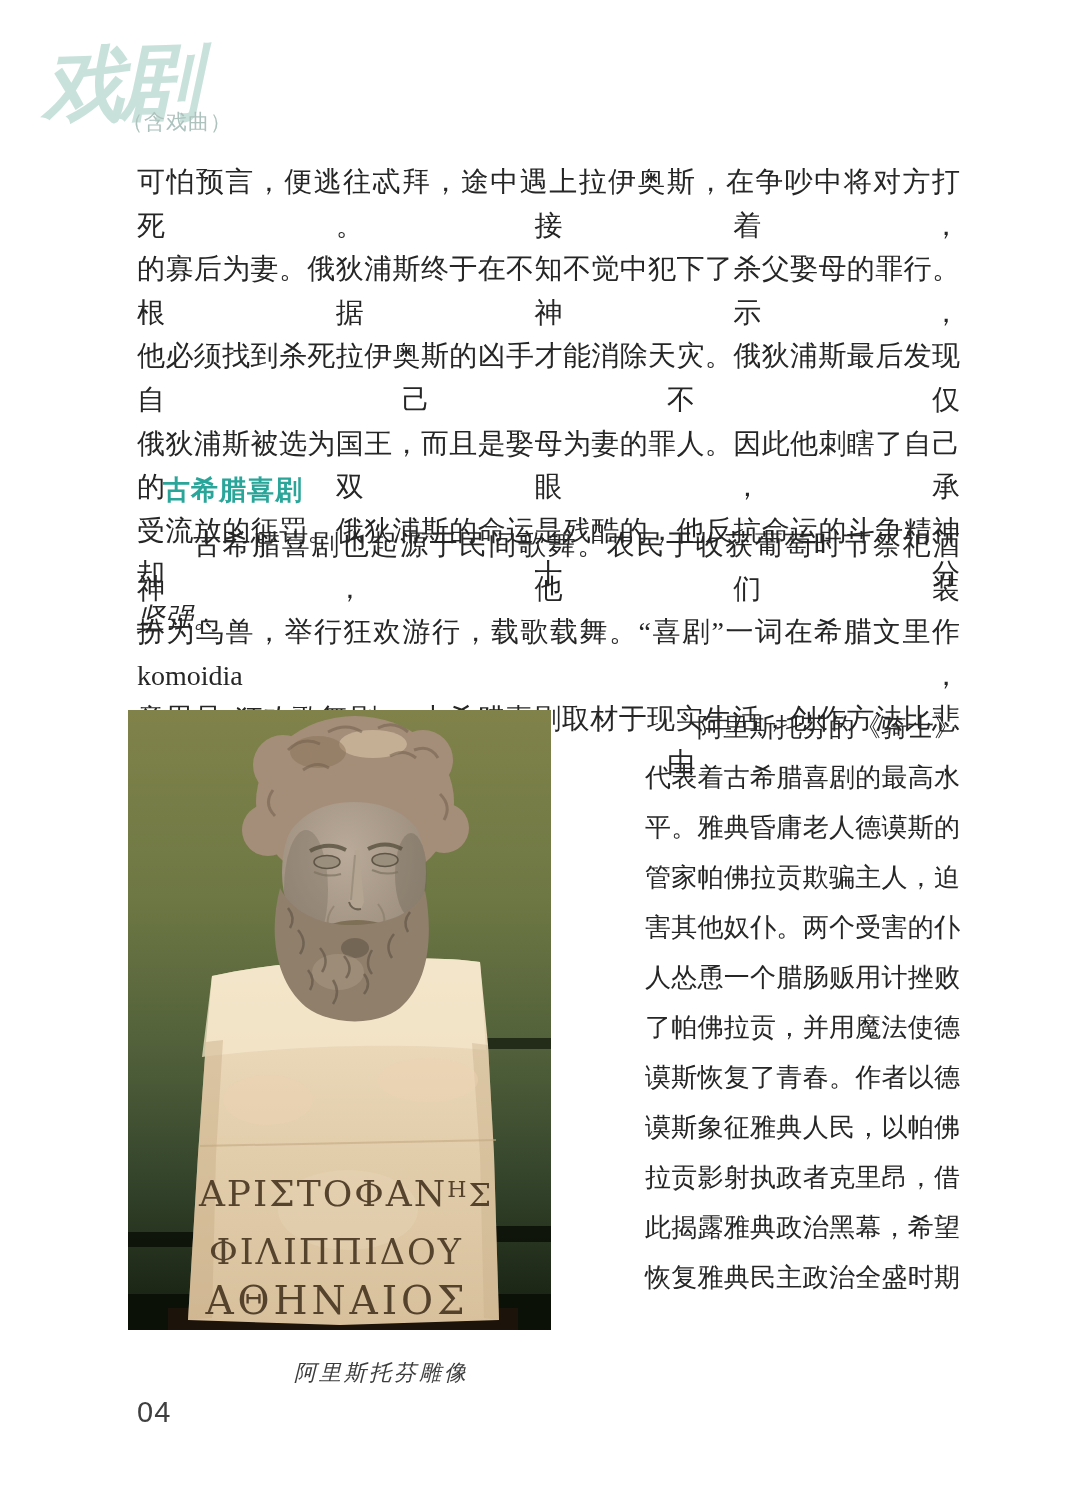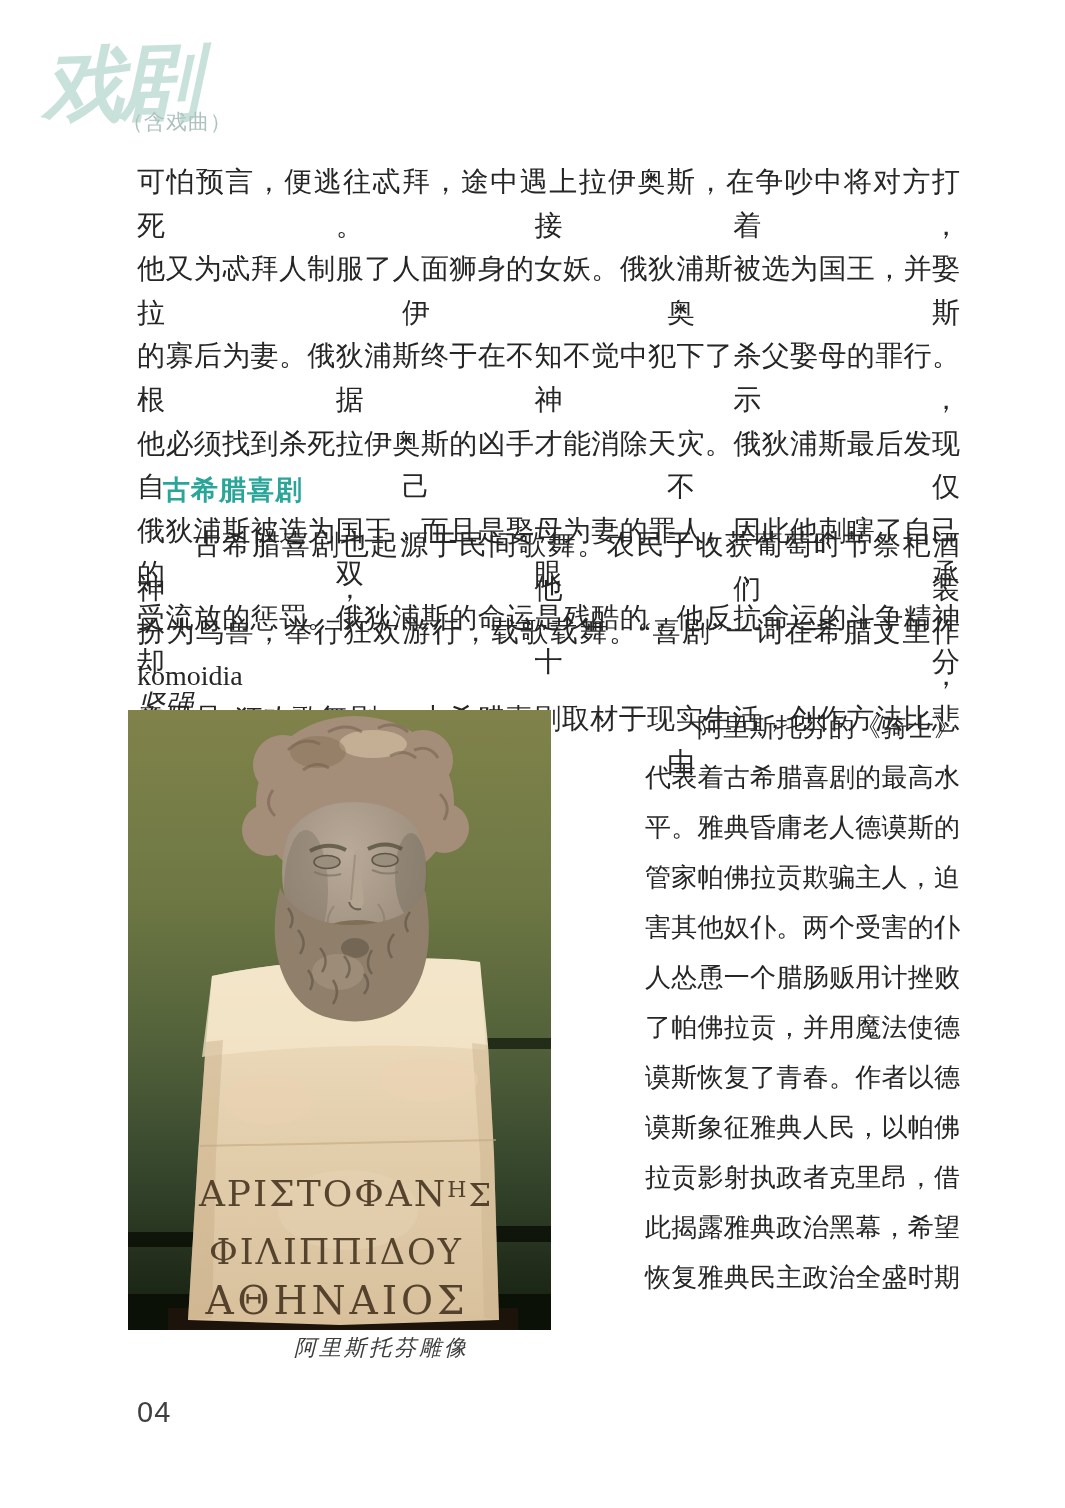--- a/index.html
+++ b/index.html
@@ -42,21 +42,21 @@
   .section-heading{
     position:absolute;left:163px;top:477px;
     font-family:Liberation Mono, monospace;
     font-weight:bold;font-size:27px;line-height:30px;
     color:#2aa59a;letter-spacing:1px;
   }
   
   .figure{position:absolute;left:128px;top:710px;width:507px;}
   .figure svg{display:block;}
   .figure-caption{
-    margin-top:3px;text-align:center;
+    margin-top:28px;text-align:center;
     font-size:22px;letter-spacing:3px;color:#3c3c3c;
     font-style:italic;
     font-family:"Liberation Serif","DejaVu Serif",serif;
   }
   
   .aside{left:645px;top:703px;width:315px;}
   .aside .tline{font-size:26px;line-height:50px;}
   .aside .tline.indent{text-indent:52px;}
   
   .page-number{
@@ -70,21 +70,20 @@
 
 <div class="page">
 
   <div class="logo">
     <div class="logo-main">戏剧</div>
     <div class="logo-sub">（含戏曲）</div>
   </div>
 
   <div class="textblock p-oedipus">
       <div class="tline">可怕预言，便逃往忒拜，途中遇上拉伊奥斯，在争吵中将对方打死。接着，</div>
-      <div class="tline">他又为忒拜人制服了人面狮身的女妖。俄狄浦斯被选为国王，并娶拉伊奥斯</div>
       <div class="tline">的寡后为妻。俄狄浦斯终于在不知不觉中犯下了杀父娶母的罪行。根据神示，</div>
       <div class="tline">他必须找到杀死拉伊奥斯的凶手才能消除天灾。俄狄浦斯最后发现自己不仅</div>
       <div class="tline">俄狄浦斯被选为国王，而且是娶母为妻的罪人。因此他刺瞎了自己的双眼，承</div>
       <div class="tline">受流放的惩罚。俄狄浦斯的命运是残酷的，他反抗命运的斗争精神却十分</div>
       <div class="tline last">坚强。</div>
     </div>
 
   <div class="section-heading">古希腊喜剧</div>
 
   <div class="textblock p-comedy">

